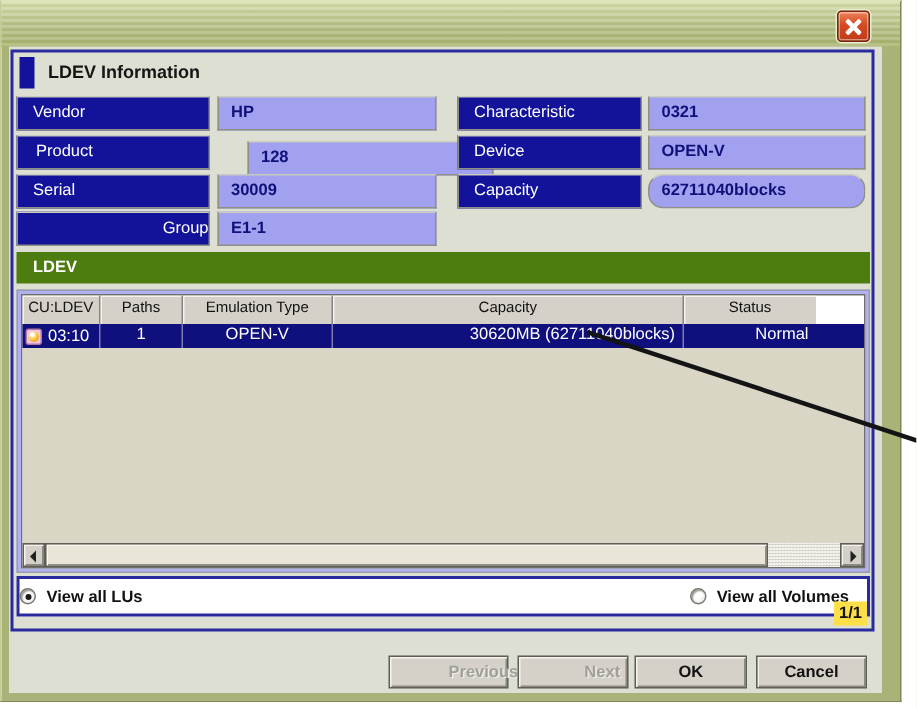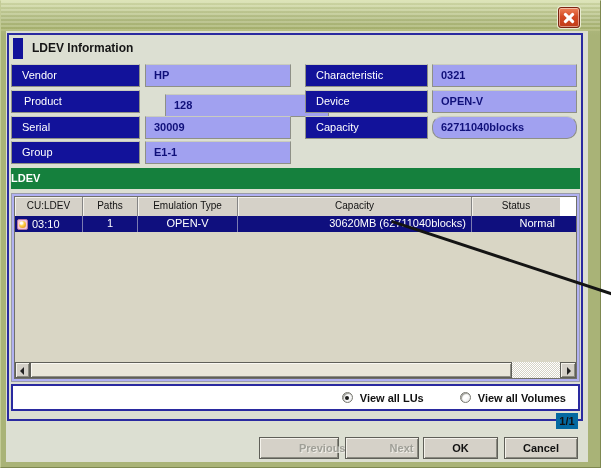--- a/index.html
+++ b/index.html
@@ -46,38 +46,38 @@
     height:23px;background:#12129a;color:#ffffff;font-size:11px;font-weight:normal;
     line-height:21px;padding-left:10px;border:1px solid #8e9086;border-top-color:#c9ccbe;
   }
   .f-value{
     height:23px;background:#a1a1f0;color:#10107a;font-size:11px;font-weight:bold;
     line-height:21px;padding-left:8px;border:1px solid #8e9086;border-top-color:#c9ccbe;
   }
 
   
   .section-bar{
-    left:11px;top:168px;width:569px;height:21px;background:#15803d;color:#fff;
-    font-size:11px;font-weight:bold;line-height:21px;
+    left:11px;top:168px;width:569px;height:21px;background:#4d7c0f;color:#fff;
+    font-size:11px;font-weight:bold;line-height:21px;padding-left:11px;
   }
   .table-panel{left:11px;top:193px;width:569px;height:189px;background:#b1b1f2;border:1px solid #9a9caa;}
   .table-area{left:14px;top:196px;width:563px;height:183px;background:#fff;border:1px solid #70706a;}
 
   .thead{left:15px;top:197px;width:561px;height:19px;display:flex;}
   .th{
     background:#d5d1c8;color:#111;font-size:10px;line-height:17px;text-align:center;
     border-right:1px solid #848484;box-shadow:inset 1px 1px 0 #f4f2ec;
     box-sizing:border-box;overflow:hidden;white-space:nowrap;
   }
   .trow{left:15px;top:216px;width:561px;height:16px;display:flex;background:#0f0f7e;}
   .td{
     color:#fff;font-size:11px;line-height:15px;box-sizing:border-box;overflow:hidden;
     white-space:nowrap;border-right:1px solid #7c7cb2;
   }
-  .c1{width:68px;} .c2{width:55px;} .c3{width:100px;} .c4{width:234px;} .c5{width:88px;border-right:none;}
+  .c1{width:52px;} .c2{width:55px;} .c3{width:100px;} .c4{width:234px;} .c5{width:88px;border-right:none;}
   .td.c1{display:flex;align-items:center;padding-left:2px;}
   .td.c2,.td.c3{text-align:center;}
   .td.c4,.td.c5{text-align:right;padding-right:5px;}
   .vol-icon{
     width:11px;height:11px;margin-right:4px;border-radius:2px;background:#f2c6de;
     border:1px solid #b377a0;box-sizing:border-box;position:relative;flex:0 0 auto;
   }
   .vol-icon::after{
     content:"";position:absolute;left:1px;top:1px;width:7px;height:7px;border-radius:50%;
     background:radial-gradient(circle at 35% 30%,#ffffff 0 1px,#ffd24d 40%,#e08d10 95%);
@@ -100,36 +100,36 @@
   .tri-r{position:absolute;left:6px;top:4px;width:0;height:0;border:4px solid transparent;border-left-color:#222;border-right-width:0;}
   .sb-thumb{
     position:absolute;left:15px;top:0;width:482px;height:16px;background:#e9e6d9;
     border:1px solid #5f5f58;box-shadow:inset 1px 1px 0 #faf8f2,inset -1px -1px 0 #8f8f85;
     box-sizing:border-box;cursor:grab;
   }
 
   
   .radio-strip{
     left:11px;top:384px;width:569px;height:27px;background:#ffffff;border:2px solid #2a2aa0;
-    display:flex;align-items:center;justify-content:flex-end;gap:36px;padding-right:12px;
+    display:flex;align-items:center;justify-content:space-between;gap:36px;padding-right:12px;
   }
   .radio-group{display:flex;align-items:center;gap:7px;cursor:pointer;}
   .radio-circle{
     width:11px;height:11px;border-radius:50%;box-sizing:border-box;position:relative;
     background:radial-gradient(circle at 30% 30%,#ffffff 0 40%,#e2e2e2 100%);
     border:1px solid #787870;box-shadow:inset 1px 1px 1px #9a9a94;
   }
   .radio-circle.on::after{
     content:"";position:absolute;left:2.5px;top:2.5px;width:4px;height:4px;border-radius:50%;background:#1a1a1a;
   }
   .radio-label{font-size:11px;font-weight:bold;color:#111;}
 
   
   .page-ind{
-    left:556px;top:413px;width:22px;height:16px;background:#0369a1;
+    left:556px;top:401px;width:22px;height:16px;background:#fde047;
     font-size:11px;font-weight:bold;color:#111;text-align:center;line-height:16px;
   }
 
   
   .btn{
     height:22px;background:#d5d1c8;border:1px solid #5f5f58;
     box-shadow:inset 1px 1px 0 #f5f3ec,inset -1px -1px 0 #8a8a80;
     font-family:"Liberation Sans",sans-serif;font-size:11px;font-weight:bold;color:#111;
     text-align:center;line-height:20px;cursor:pointer;
   }
@@ -164,21 +164,21 @@
 
   <div class="abs heading-block"></div>
   <div class="abs heading-text">LDEV Information</div>
 
   <div class="abs f-label" style="left:11px;top:64px;width:129px;">Vendor</div>
   <div class="abs f-value" style="left:145px;top:64px;width:146px;">HP</div>
   <div class="abs f-label" style="left:11px;top:90px;width:129px;padding-left:12px;">Product</div>
   <div class="abs f-value" style="left:145px;top:94px;width:164px;margin-left:20px;">128</div>
   <div class="abs f-label" style="left:11px;top:116px;width:129px;">Serial</div>
   <div class="abs f-value" style="left:145px;top:116px;width:146px;">30009</div>
-  <div class="abs f-label" style="left:11px;top:141px;width:129px;">Group</div>
+  <div class="abs f-label" style="left:11px;top:141px;width:129px;text-align:right;">Group</div>
   <div class="abs f-value" style="left:145px;top:141px;width:146px;">E1-1</div>
 
   <div class="abs f-label" style="left:305px;top:64px;width:123px;">Characteristic</div>
   <div class="abs f-value" style="left:432px;top:64px;width:145px;">0321</div>
   <div class="abs f-label" style="left:305px;top:90px;width:123px;">Device</div>
   <div class="abs f-value" style="left:432px;top:90px;width:145px;">OPEN-V</div>
   <div class="abs f-label" style="left:305px;top:116px;width:123px;">Capacity</div>
   <div class="abs f-value" style="left:432px;top:116px;width:145px;border-radius:10px;">62711040blocks</div>
 
   <div class="abs section-bar">LDEV</div>

